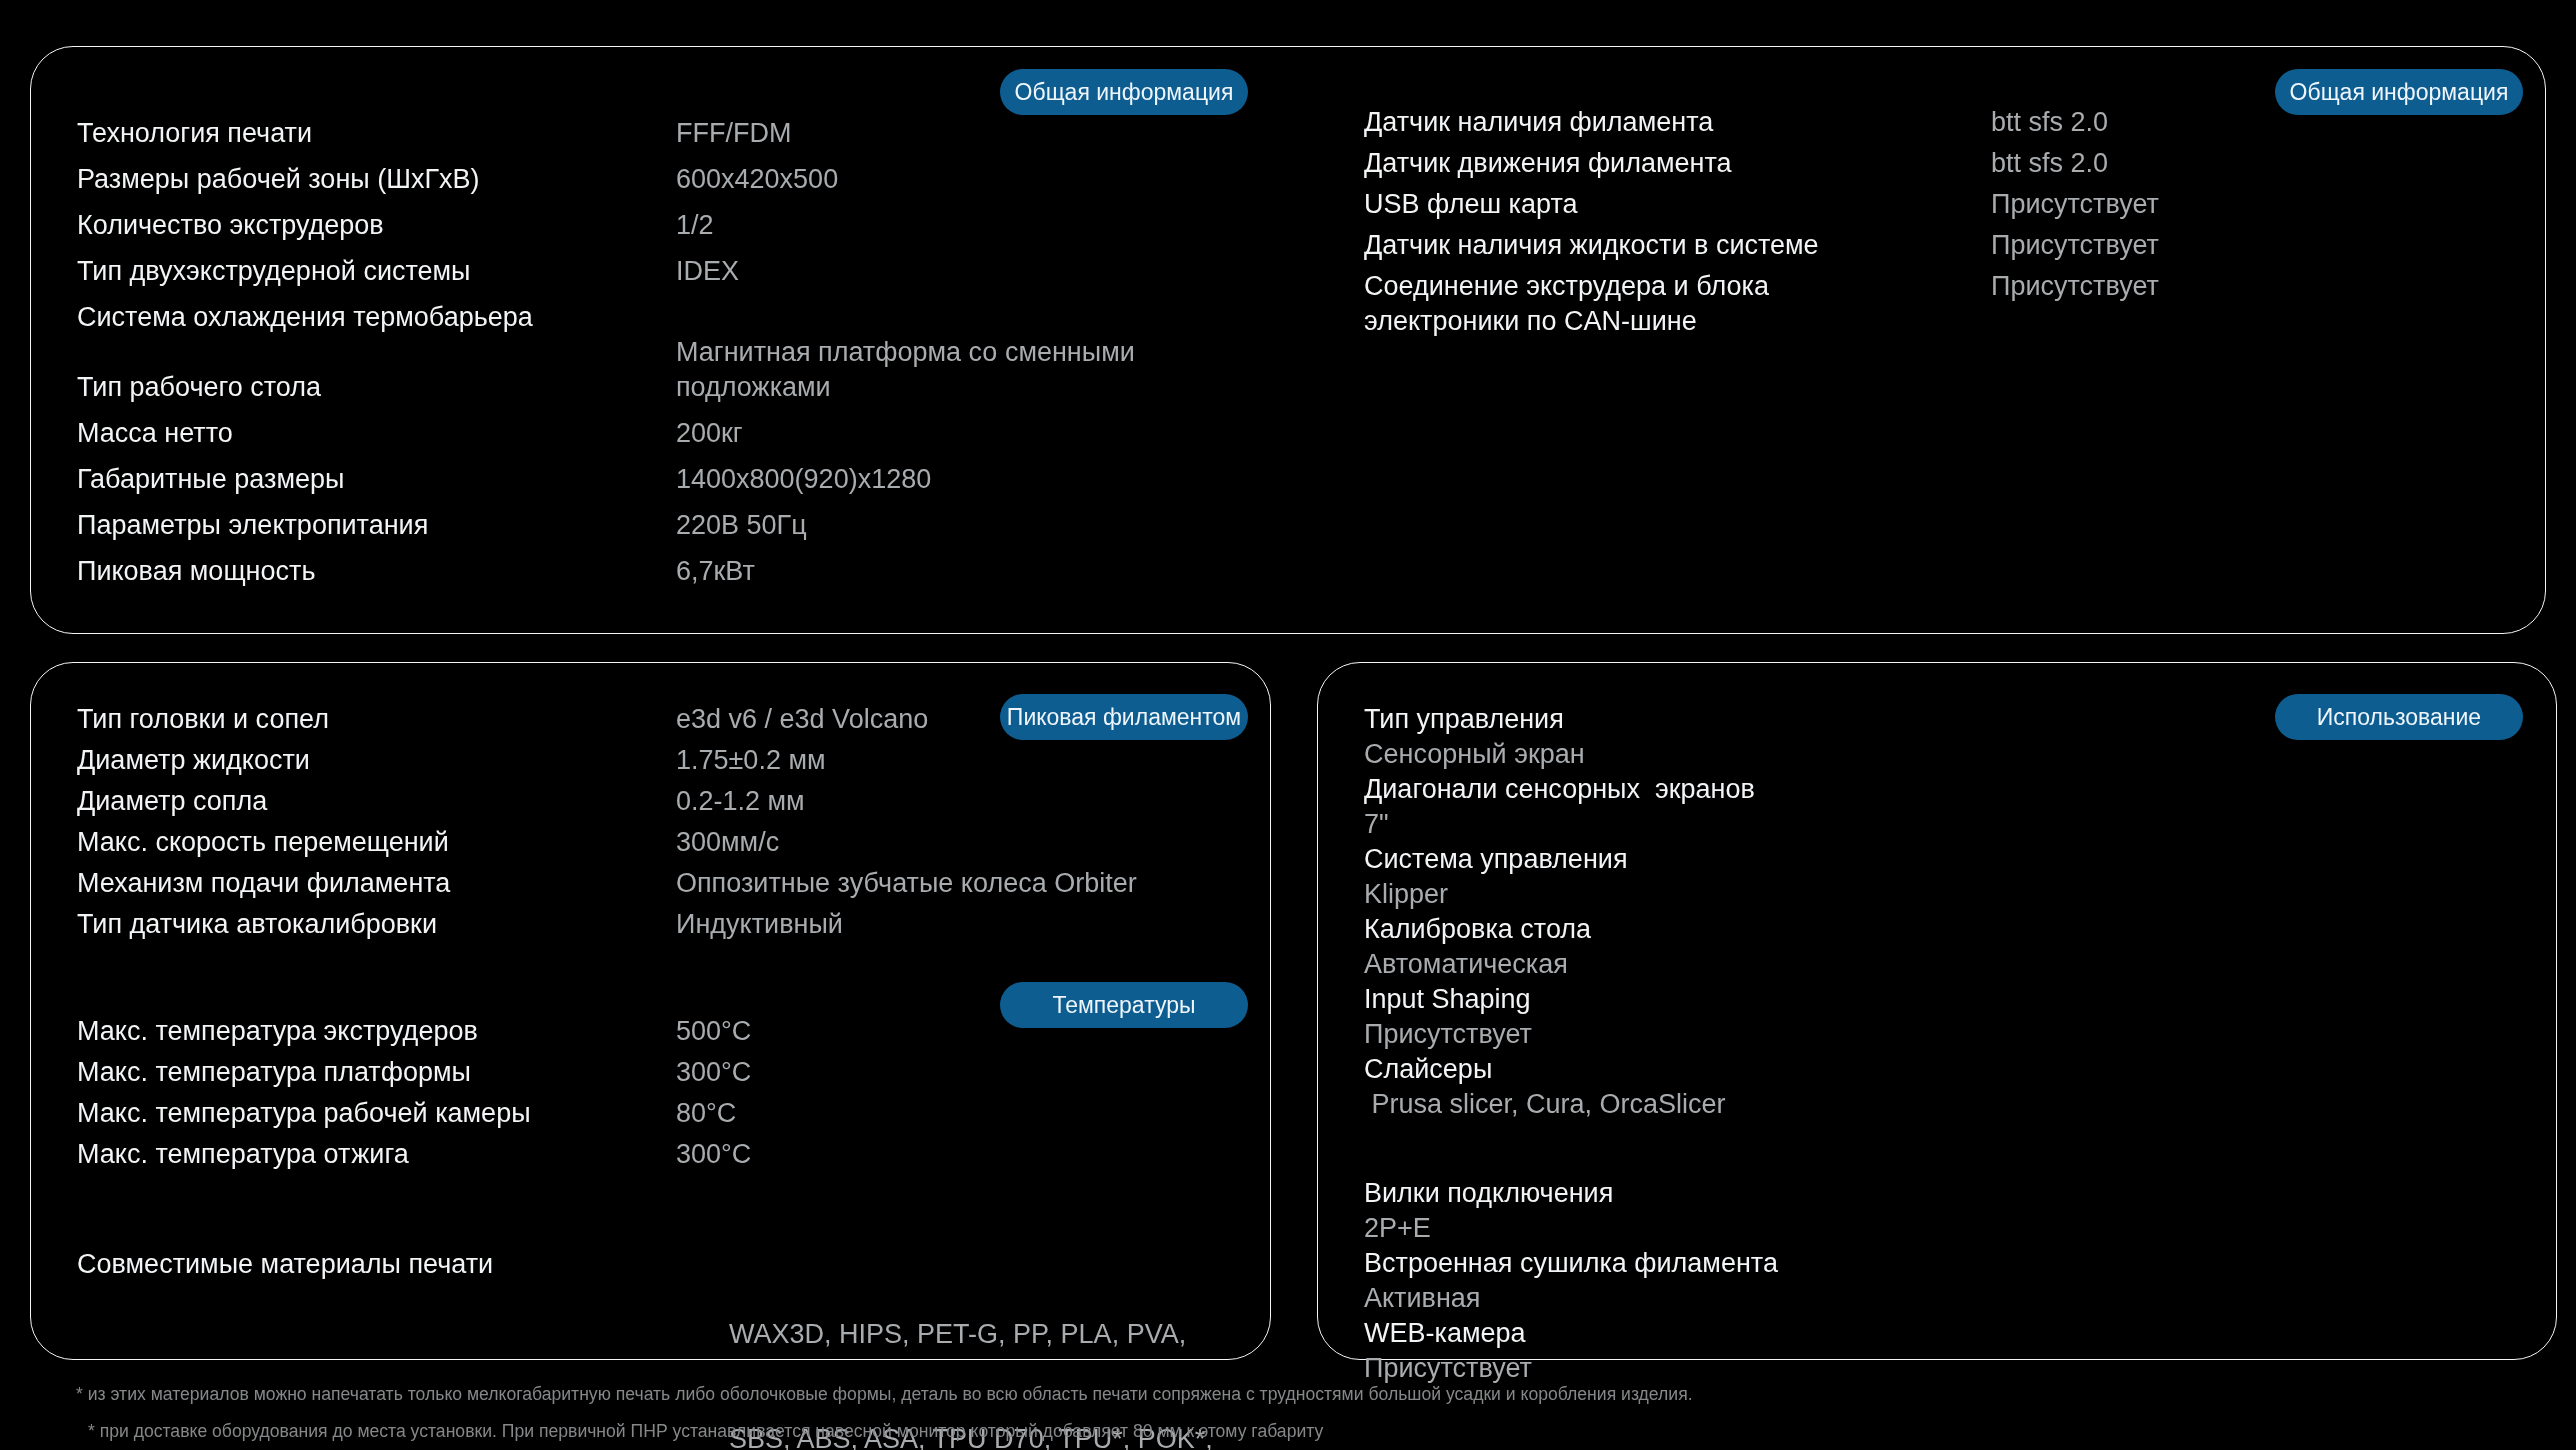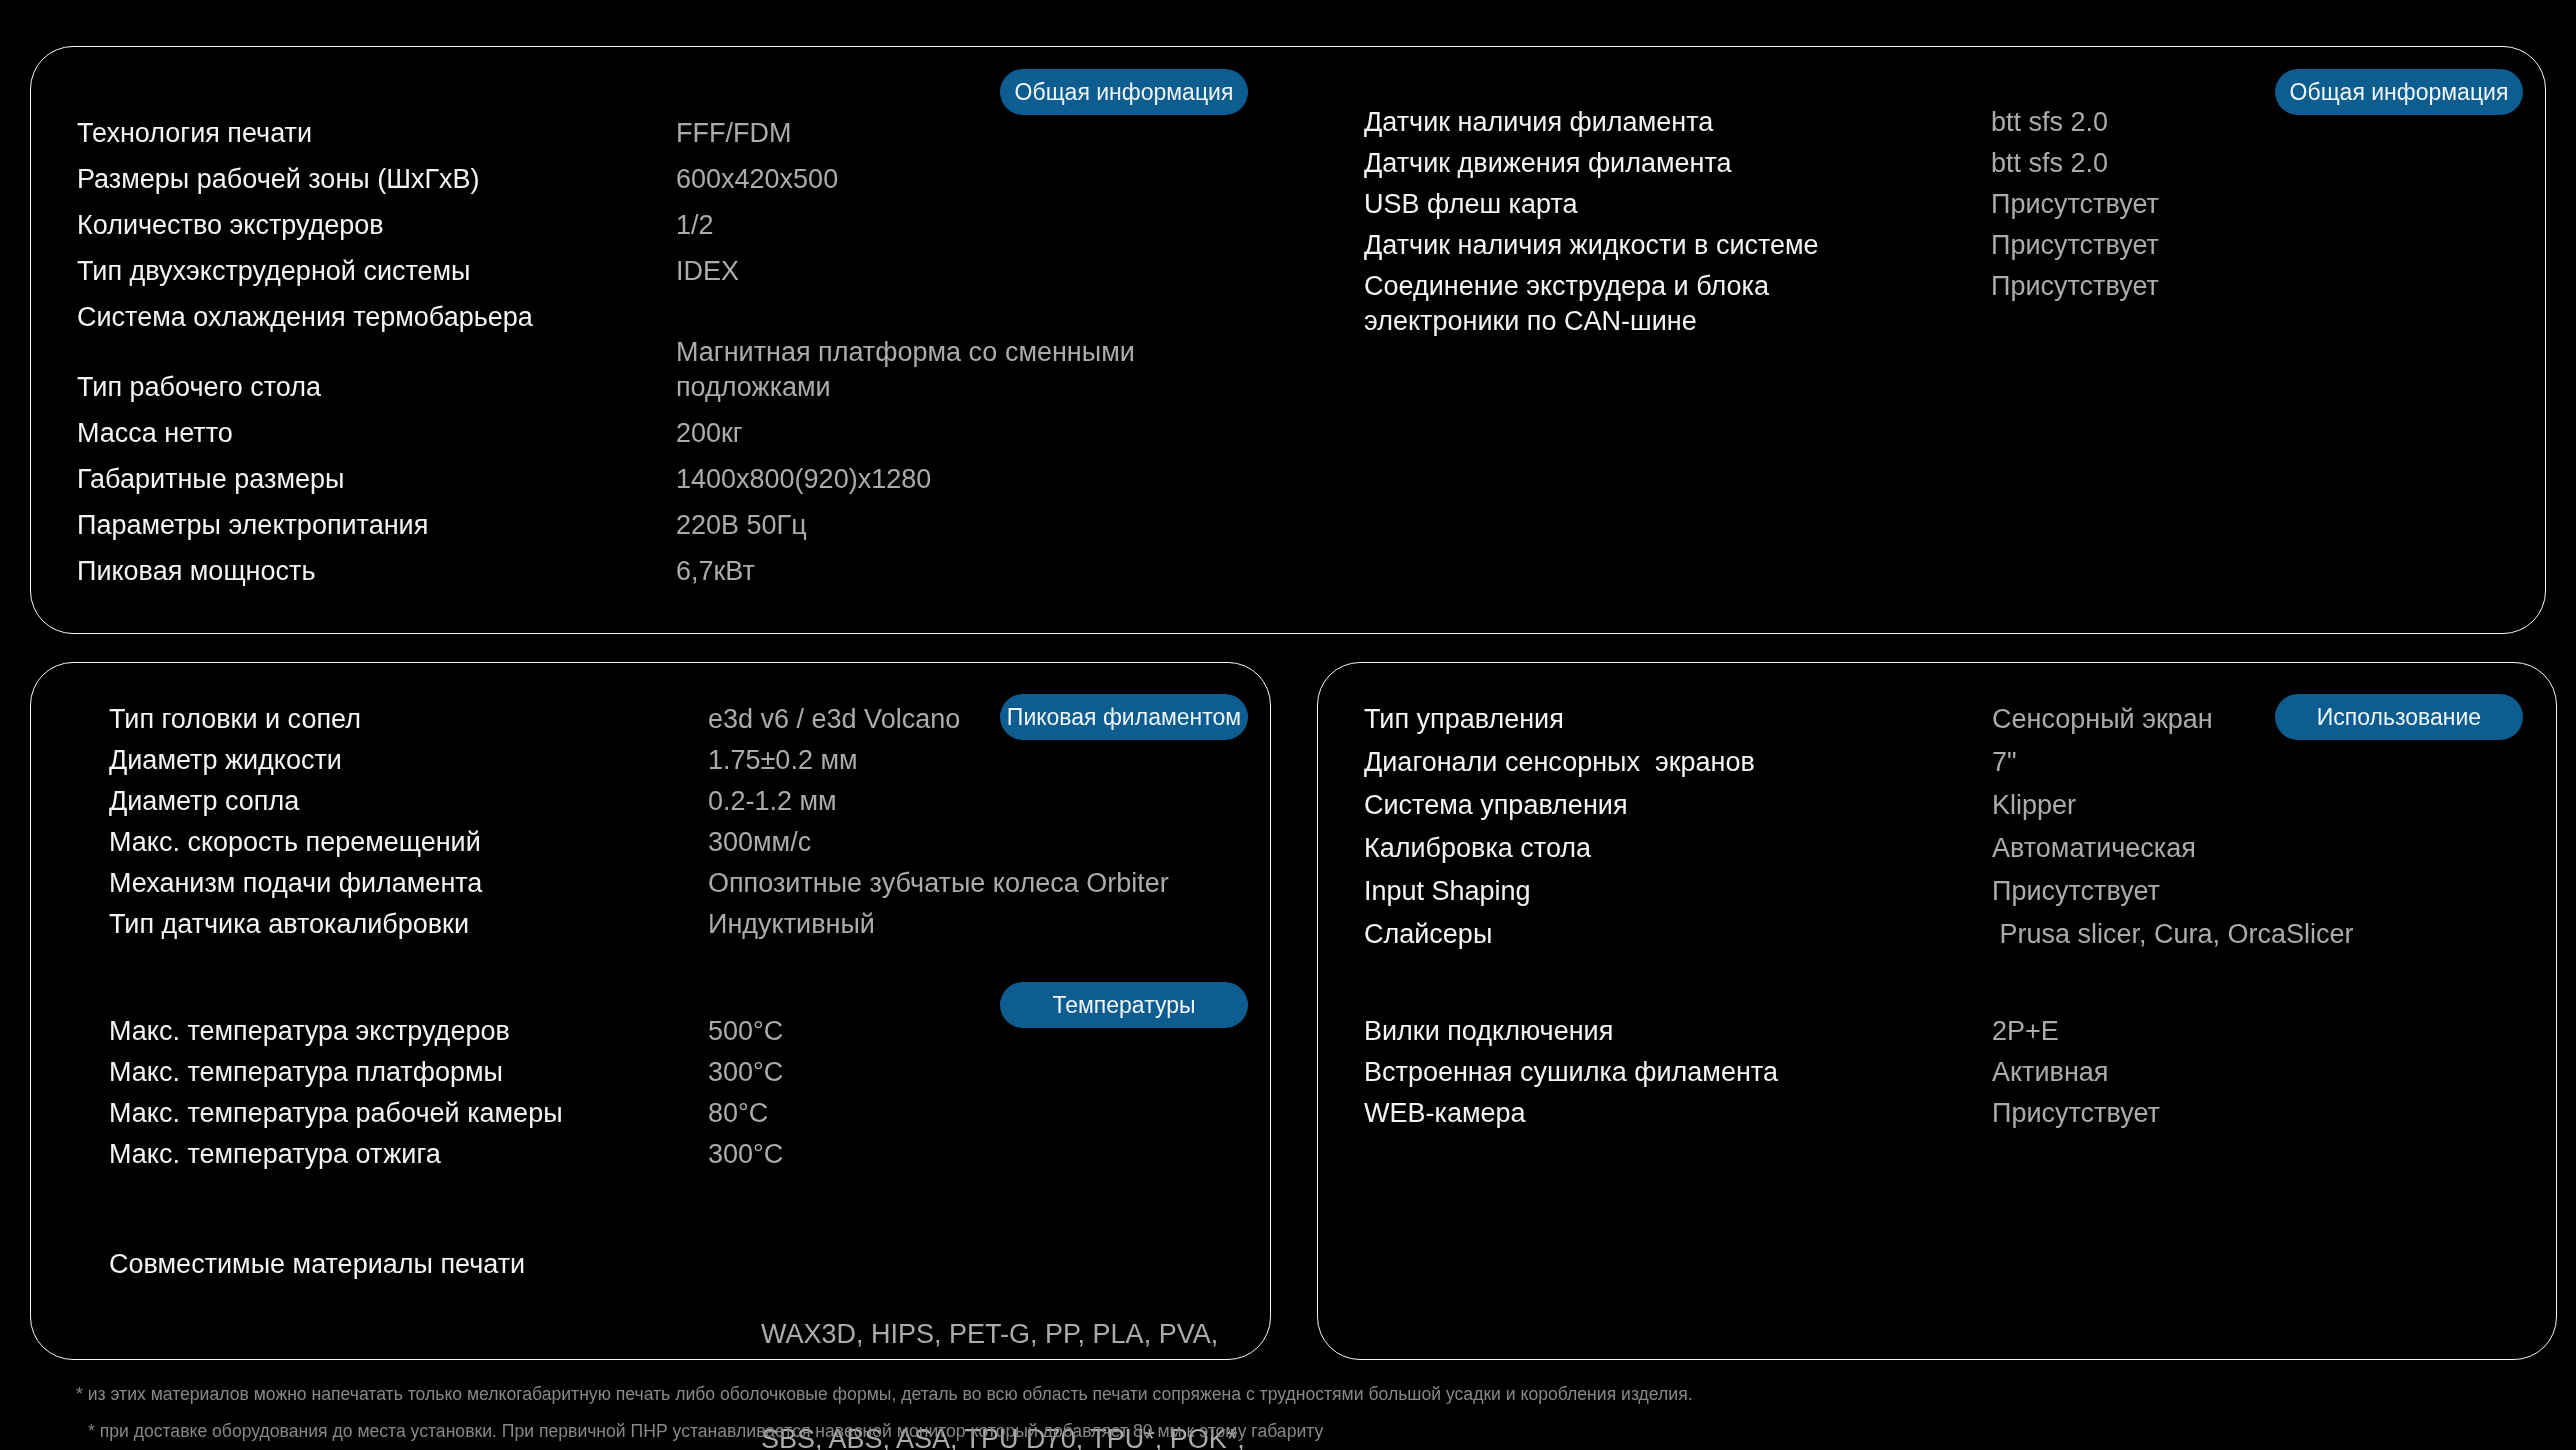--- a/index.html
+++ b/index.html
@@ -20,30 +20,30 @@
   .top-left .row{min-height:46px;align-items:flex-end;}
   .top-left .lbl{width:599px;}
   .top-left .val{width:542px;}
   
   .top-right{left:1333px;top:58px;width:1146px;}
   .top-right .row{min-height:41px;}
   .top-right .lbl{width:542px;padding-right:85px;}
   
   .bl-s1{left:46px;top:39px;width:1180px;}
   .bl-s1 .row{min-height:41px;}
-  .bl-s1 .lbl{width:599px;margin-left:32px;}
+  .bl-s1 .lbl{width:599px;}
   .bl-s1 .val{width:529px;}
   .bl-temps{margin-top:66px;}
   .row-materials{margin-top:69px;}
   .row-materials .lbl{width:652px;}
   .row-materials .val{width:488px;}
   .val-line{color:var(--value-color,#a9acaf);font-size:27px;line-height:35px;white-space:pre-wrap;}
   
   .br-s1{left:46px;top:39px;width:1159px;}
-  .br-s1 .row{min-height:43px;}
+  .br-s1 .row{min-height:43px;flex-direction:column;}
   .br-s1 .lbl{width:628px;}
   .br-s2{margin-top:54px;}
   .br-s2 .row{min-height:41px;}
   
   .badge{position:absolute;width:248px;height:46px;border-radius:23px;
          background:var(--badge-bg,#0e5d91);color:var(--badge-text,#eef6fc);
          font-size:23px;line-height:46px;text-align:center;}
   .badge-top-left{left:969px;top:22px;}
   .badge-top-right{right:22px;top:22px;}
   .badge-print{left:969px;top:31px;}

